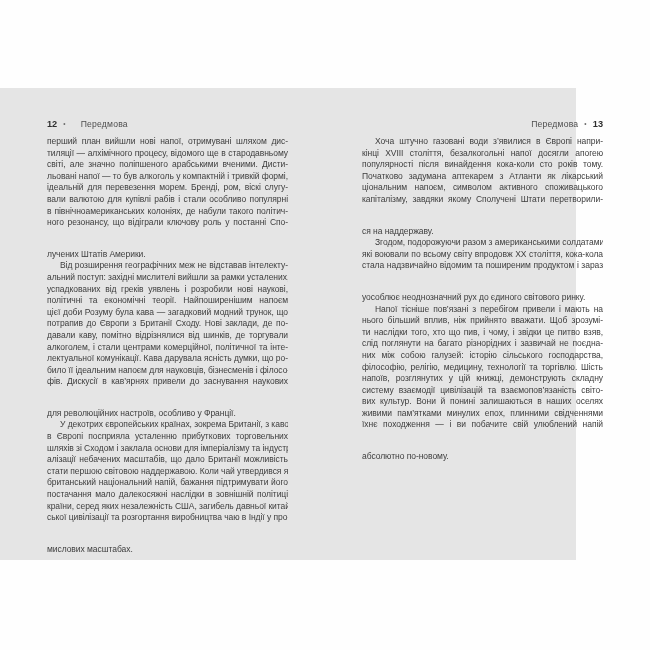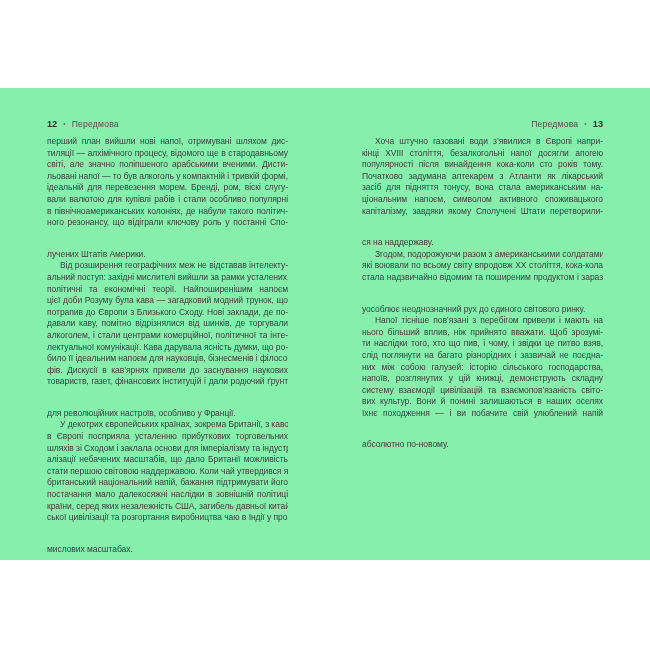--- a/index.html
+++ b/index.html
@@ -6,22 +6,22 @@
   body {
     width: 650px; height: 650px;
     background: #fefefe;
     font-family: "Liberation Sans", "DejaVu Sans", sans-serif;
     position: relative;
     overflow: hidden;
   }
   .spread {
     position: absolute;
     left: 0; top: 88px;
-    width: 650px; height: 472px;
-    background: #86efac;
+    width: 576px; height: 472px;
+    background: #e5e5e5;
     text-decoration: underline;
   }
   .page {
     position: absolute;
     top: 30px;
     width: 241px;
     height: 440px;
   }
   .page-left  { left: 47px; }
   .page-right { left: 362px; }
@@ -40,21 +40,21 @@
     color: #2f2f2f;
     font-size: 9.2px;
     letter-spacing: 0;
   }
   .header-sep {
     font-size: 6.5px;
     color: #6e6e6e;
     margin: 0 6px;
     line-height: 1;
   }
-  .running-title { color: #4e4e4e; }
+  .running-title { color: #4e4e4e; margin-left: 9px; }
   .page-body { width: 241px; }
   .para { margin: 0; padding: 0; }
   .tline {
     height: 11.6px;
     line-height: 11.6px;
     font-size: 8.5px;
     letter-spacing: -0.05px;
     color: #3d3d3d;
     text-align: justify;
     text-align-last: justify;
@@ -83,29 +83,29 @@
           <div class="tline">льовані напої — то був алкоголь у компактній і тривкій формі,</div>
           <div class="tline">ідеальній для перевезення морем. Бренді, ром, віскі слугу-</div>
           <div class="tline">вали валютою для купівлі рабів і стали особливо популярні</div>
           <div class="tline">в північноамериканських колоніях, де набули такого політич-</div>
           <div class="tline">ного резонансу, що відіграли ключову роль у постанні Спо-</div>
           <div class="tline tline-last">лучених Штатів Америки.</div>
         </div>
         <div class="para">
           <div class="tline tline-indent">Від розширення географічних меж не відставав інтелекту-</div>
           <div class="tline">альний поступ: західні мислителі вийшли за рамки усталених,</div>
+          <div class="tline">успадкованих від греків уявлень і розробили нові наукові,</div>
           <div class="tline">політичні та економічні теорії. Найпоширенішим напоєм</div>
           <div class="tline">цієї доби Розуму була кава — загадковий модний трунок, що</div>
-          <div class="tline">потрапив до Європи з Близького Сходу. Нові заклади, де по-</div>
+          <div class="tline">потрапив до Європи з Британії Сходу. Нові заклади, де по-</div>
           <div class="tline">давали каву, помітно відрізнялися від шинків, де торгували</div>
           <div class="tline">алкоголем, і стали центрами комерційної, політичної та інте-</div>
           <div class="tline">лектуальної комунікації. Кава дарувала ясність думки, що ро-</div>
           <div class="tline">било її ідеальним напоєм для науковців, бізнесменів і філосо-</div>
           <div class="tline">фів. Дискусії в кав’ярнях привели до заснування наукових</div>
-          <div class="tline">товариств, газет, фінансових інституцій і дали родючий ґрунт</div>
           <div class="tline tline-last">для революційних настроїв, особливо у Франції.</div>
         </div>
         <div class="para">
           <div class="tline tline-indent">У декотрих європейських країнах, зокрема Британії, з кавою</div>
           <div class="tline">в Європі посприяла усталенню прибуткових торговельних</div>
           <div class="tline">шляхів зі Сходом і заклала основи для імперіалізму та індустрі-</div>
           <div class="tline">алізації небачених масштабів, що дало Британії можливість</div>
           <div class="tline">стати першою світовою наддержавою. Коли чай утвердився як</div>
           <div class="tline">британський національний напій, бажання підтримувати його</div>
           <div class="tline">постачання мало далекосяжні наслідки в зовнішній політиці</div>
@@ -121,39 +121,40 @@
       <span class="running-title">Передмова</span>
       <span class="header-sep">•</span>
       <span class="page-num">13</span>
     </div>
     <div class="page-body">
         <div class="para">
           <div class="tline tline-indent">Хоча штучно газовані води з’явилися в Європі напри-</div>
           <div class="tline">кінці XVIII століття, безалкогольні напої досягли апогею</div>
           <div class="tline">популярності після винайдення кока-коли сто років тому.</div>
           <div class="tline">Початково задумана аптекарем з Атланти як лікарський</div>
-          <div class="tline">засіб для підняття тонусу, вона стала американським на-</div>
           <div class="tline">ціональним напоєм, символом активного споживацького</div>
           <div class="tline">капіталізму, завдяки якому Сполучені Штати перетворили-</div>
           <div class="tline tline-last">ся на наддержаву.</div>
         </div>
         <div class="para">
           <div class="tline tline-indent">Згодом, подорожуючи разом з американськими солдатами,</div>
           <div class="tline">які воювали по всьому світу впродовж XX століття, кока-кола</div>
           <div class="tline">стала надзвичайно відомим та поширеним продуктом і зараз</div>
           <div class="tline tline-last">уособлює неоднозначний рух до єдиного світового ринку.</div>
         </div>
         <div class="para">
           <div class="tline tline-indent">Напої тісніше пов’язані з перебігом привели і мають на</div>
           <div class="tline">нього більший вплив, ніж прийнято вважати. Щоб зрозумі-</div>
           <div class="tline">ти наслідки того, хто що пив, і чому, і звідки це питво взяв,</div>
           <div class="tline">слід поглянути на багато різнорідних і зазвичай не поєдна-</div>
           <div class="tline">них між собою галузей: історію сільського господарства,</div>
+          <div class="tline">філософію, релігію, медицину, технології та торгівлю. Шість</div>
           <div class="tline">напоїв, розглянутих у цій книжці, демонструють складну</div>
           <div class="tline">систему взаємодії цивілізацій та взаємопов’язаність світо-</div>
           <div class="tline">вих культур. Вони й понині залишаються в наших оселях</div>
+          <div class="tline">живими пам’ятками минулих епох, плинними свідченнями</div>
           <div class="tline">їхнє походження — і ви побачите свій улюблений напій</div>
           <div class="tline tline-last">абсолютно по-новому.</div>
         </div>
       </div>
   </div>
 
 </div>
 
 </body></html>

